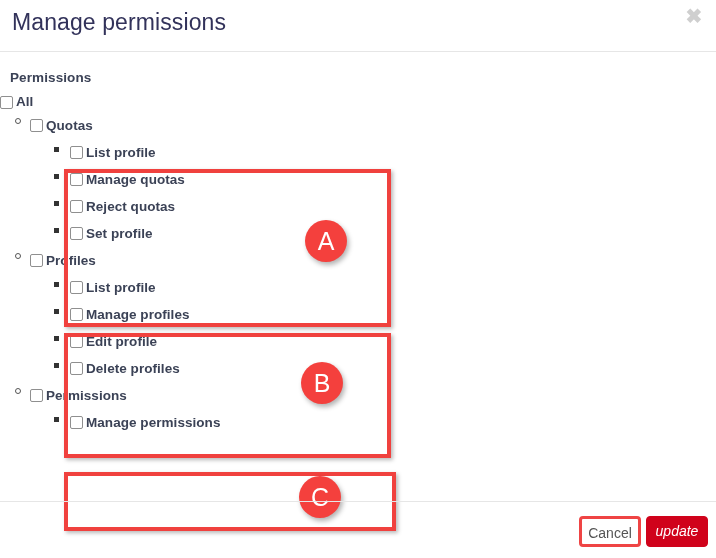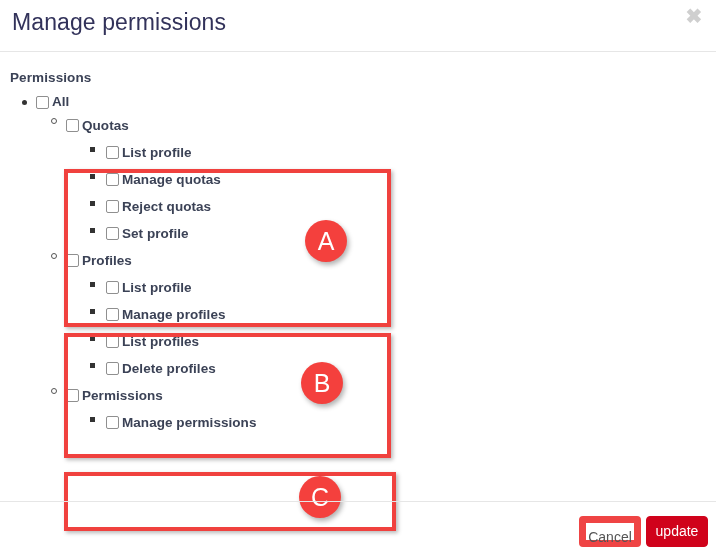--- a/index.html
+++ b/index.html
@@ -85,21 +85,20 @@
     top: 40px;
     right: 0;
   }
   ul.level1, ul.level2, ul.level3 {
     list-style: none;
     margin: 0;
     padding: 0;
   }
   ul.level1 > li {
     position: relative;
-    margin-left: 36px;
   }
   ul.level1 > li > .node-row::before {
     content: "";
     position: absolute;
     left: -14px;
     top: 8px;
     width: 5px;
     height: 5px;
     border-radius: 50%;
     background: #333;
@@ -229,29 +228,30 @@
     line-height: 29px;
     text-align: center;
     cursor: pointer;
     box-sizing: border-box;
     padding: 0;
   }
   .btn-cancel {
     right: 75px;
     width: 62px;
     background: #ffffff;
-    border: 7px solid #ef4444;
+    border: 3px solid #ef4444;
     color: #555555;
   }
   .btn-update {
     right: 8px;
     width: 62px;
     background: #d0021b;
     border: 1px solid #d0021b;
     color: #ffffff;
+    font-style: italic;
   }
 </style>
 </head>
 <body>
 
 <div class="modal">
 
   <div class="modal-header">
     <div class="modal-title">Manage permissions</div>
     <div class="close-icon">✖</div>
@@ -317,21 +317,21 @@
                 </li>
                 <li>
                   <div class="node-row">
                     <input type="checkbox" class="cb" style="">
                     <span class="node-label">Manage profiles</span>
                   </div>
                 </li>
                 <li>
                   <div class="node-row">
                     <input type="checkbox" class="cb" style="">
-                    <span class="node-label">List profiles</span>
+                    <span class="node-label">Edit profile</span>
                   </div>
                 </li>
                 <li>
                   <div class="node-row">
                     <input type="checkbox" class="cb" style="">
                     <span class="node-label">Delete profiles</span>
                   </div>
                 </li>
               </ul>
             </li>

